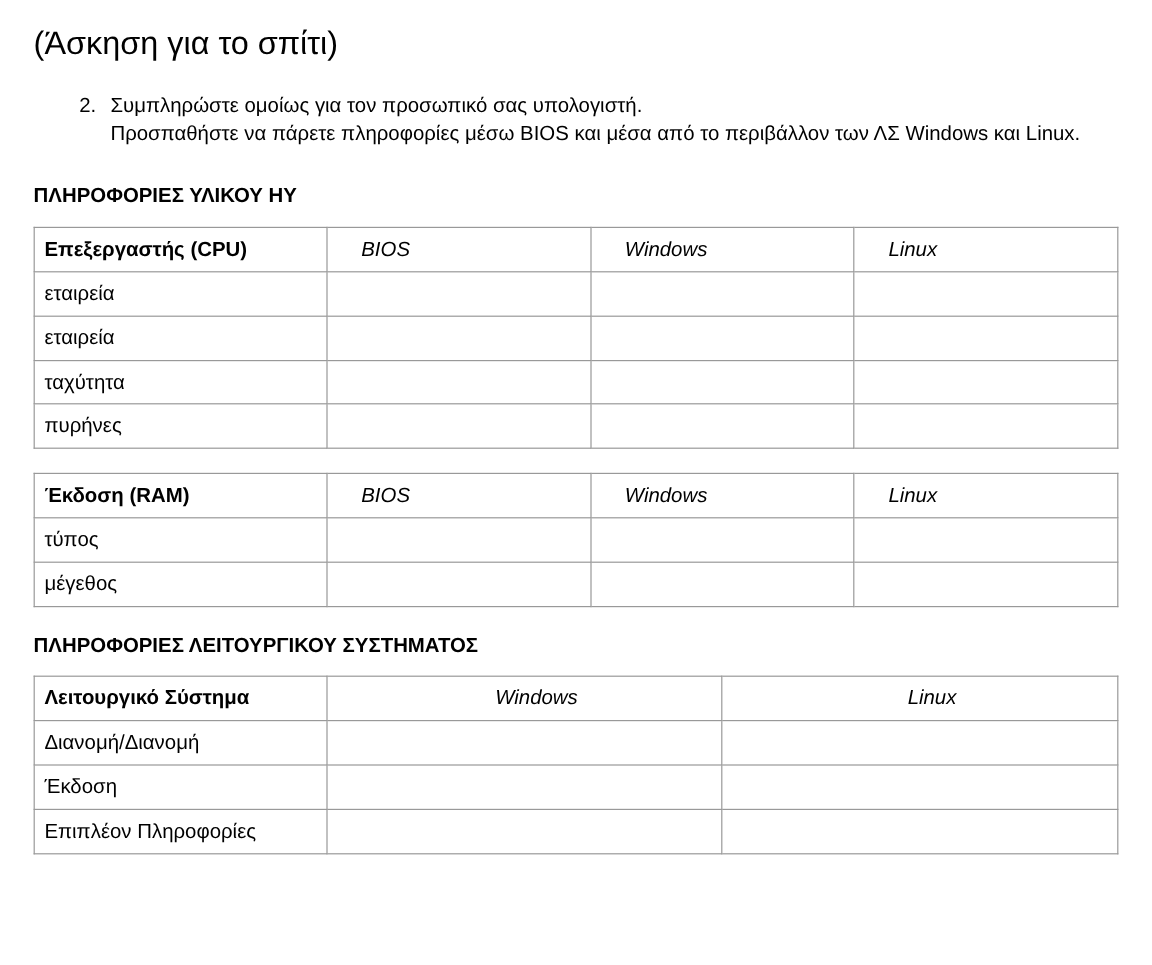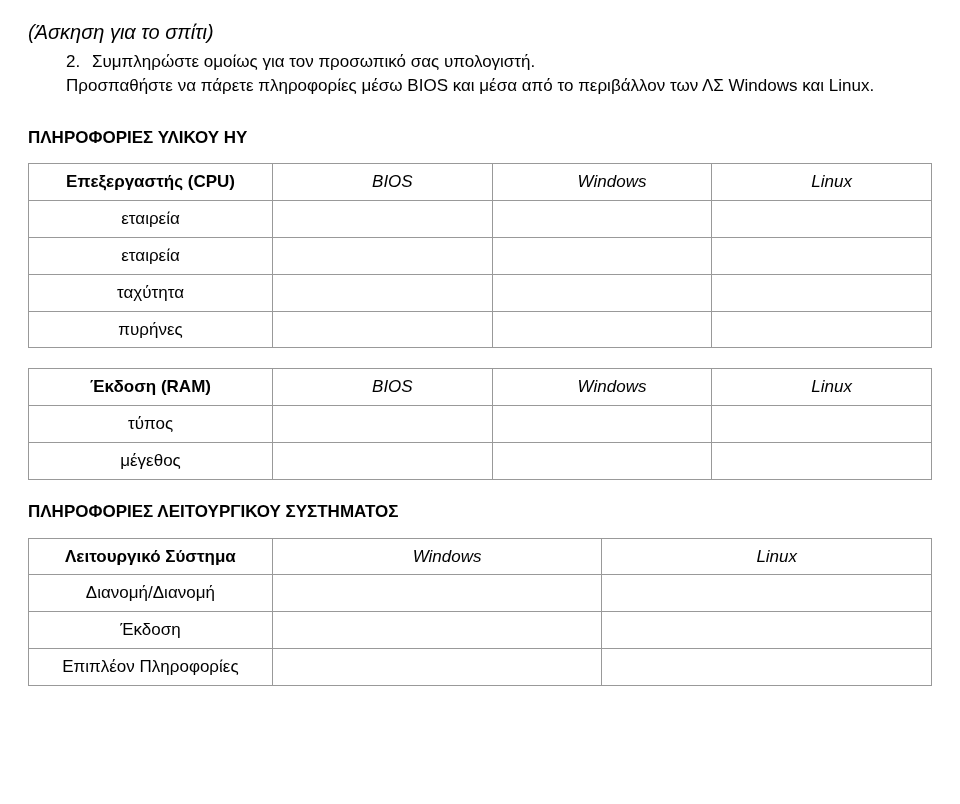--- a/index.html
+++ b/index.html
@@ -10,53 +10,53 @@
     body {
       font-family: Verdana, Geneva, sans-serif;
       background: #fff;
       color: #000;
       padding: 18px 28px;
       width: 960px;
       font-size: 17px;
       line-height: 1.4;
     }
     .title {
-      font-size: 20px;
-      margin-bottom: 4px;
-      font-style: italic;
+      font-size: 27px;
+      margin-bottom: 20px;
     }
     .instruction-block {
       margin-left: 38px;
       margin-bottom: 28px;
     }
     .instruction-line1 {
       display: flex;
     }
     .instr-num {
       min-width: 26px;
     }
     .instr-text {
       flex: 1;
     }
     .instruction-line2 {
+      margin-left: 26px;
     }
     .section-heading {
       font-weight: bold;
       margin-bottom: 14px;
       margin-top: 0;
     }
     table {
       width: 100%;
       border-collapse: collapse;
       margin-bottom: 20px;
     }
     td, th {
       border: 1px solid #999;
       padding: 6px 8px;
-      text-align: center;
+      text-align: left;
       font-weight: normal;
       height: 34px;
     }
     .row-header {
       width: 27%;
     }
     .header-bold {
       font-weight: bold;
     }
     .col-bios, .col-windows, .col-linux {

